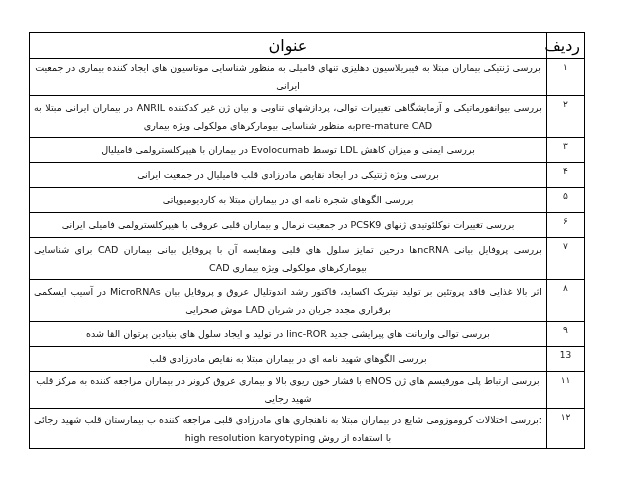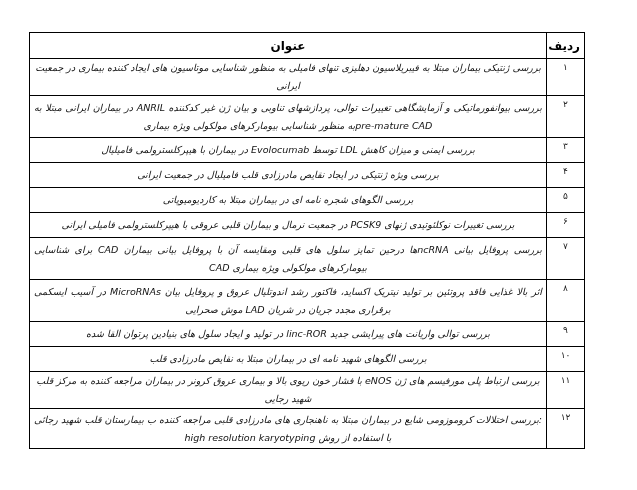--- a/index.html
+++ b/index.html
@@ -24,41 +24,40 @@
       direction: rtl;
       table-layout: fixed;
     }
     .doc-table th, .doc-table td {
       border: 1.3px solid #000;
       padding: 0 4px;
       vertical-align: middle;
     }
     .doc-table th {
       height: 25px;
-      font-weight: bold;
-      font-size: 12px;
+      font-weight: normal;
+      font-size: 16px;
       font-family: "DejaVu Sans", "Liberation Sans", sans-serif;
     }
     .col-num { width: 38px; }
     .col-title { width: auto; }
     .num-cell {
       text-align: center;
       vertical-align: top !important;
       font-size: 9px;
       padding-top: 3px !important;
       font-family: "DejaVu Sans", "Liberation Sans", sans-serif;
       color: #222;
     }
     .title-cell {
       text-align: center;
       font-size: 9.5px;
       line-height: 18px;
       font-family: "DejaVu Sans", "Liberation Sans", sans-serif;
       color: #111;
-      font-style: italic;
     }
     .title-cell.justify {
       text-align: justify;
       text-align-last: center;
     }
     .r-h1 { height: 25px; }
     .r-h2 { height: 42px; }
     .r-h2b { height: 27px; }
     .r-h3 { height: 40px; }
   </style>
@@ -107,21 +106,21 @@
     </tr>
     <tr class="r-h2">
       <td class="num-cell">۸</td>
       <td class="title-cell justify">اثر بالا غذایی فاقد پروتئین بر تولید نیتریک اکساید، فاکتور رشد اندوتلیال عروق و پروفایل بیان MicroRNAs در آسیب ایسکمی برقراری مجدد جریان در شریان LAD موش صحرایی</td>
     </tr>
     <tr class="r-h1">
       <td class="num-cell">۹</td>
       <td class="title-cell">بررسی توالی واریانت های پیرایشی جدید linc-ROR در تولید و ایجاد سلول های بنیادین پرتوان القا شده</td>
     </tr>
     <tr class="r-h1">
-      <td class="num-cell">۱۰</td>
+      <td class="num-cell">13</td>
       <td class="title-cell">بررسی الگوهای شهید نامه ای در بیماران مبتلا به نقایص مادرزادی قلب</td>
     </tr>
     <tr class="r-h2b">
       <td class="num-cell">۱۱</td>
       <td class="title-cell">بررسی ارتباط پلی مورفیسم های ژن eNOS با فشار خون ریوی بالا و بیماری عروق کرونر در بیماران مراجعه کننده به مرکز قلب شهید رجایی</td>
     </tr>
     <tr class="r-h3">
       <td class="num-cell">۱۲</td>
       <td class="title-cell justify">:بررسی اختلالات کروموزومی شایع در بیماران مبتلا به ناهنجاری های مادرزادی قلبی مراجعه کننده ب بیمارستان قلب شهید رجائی با استفاده از روش high resolution karyotyping</td>
     </tr>

